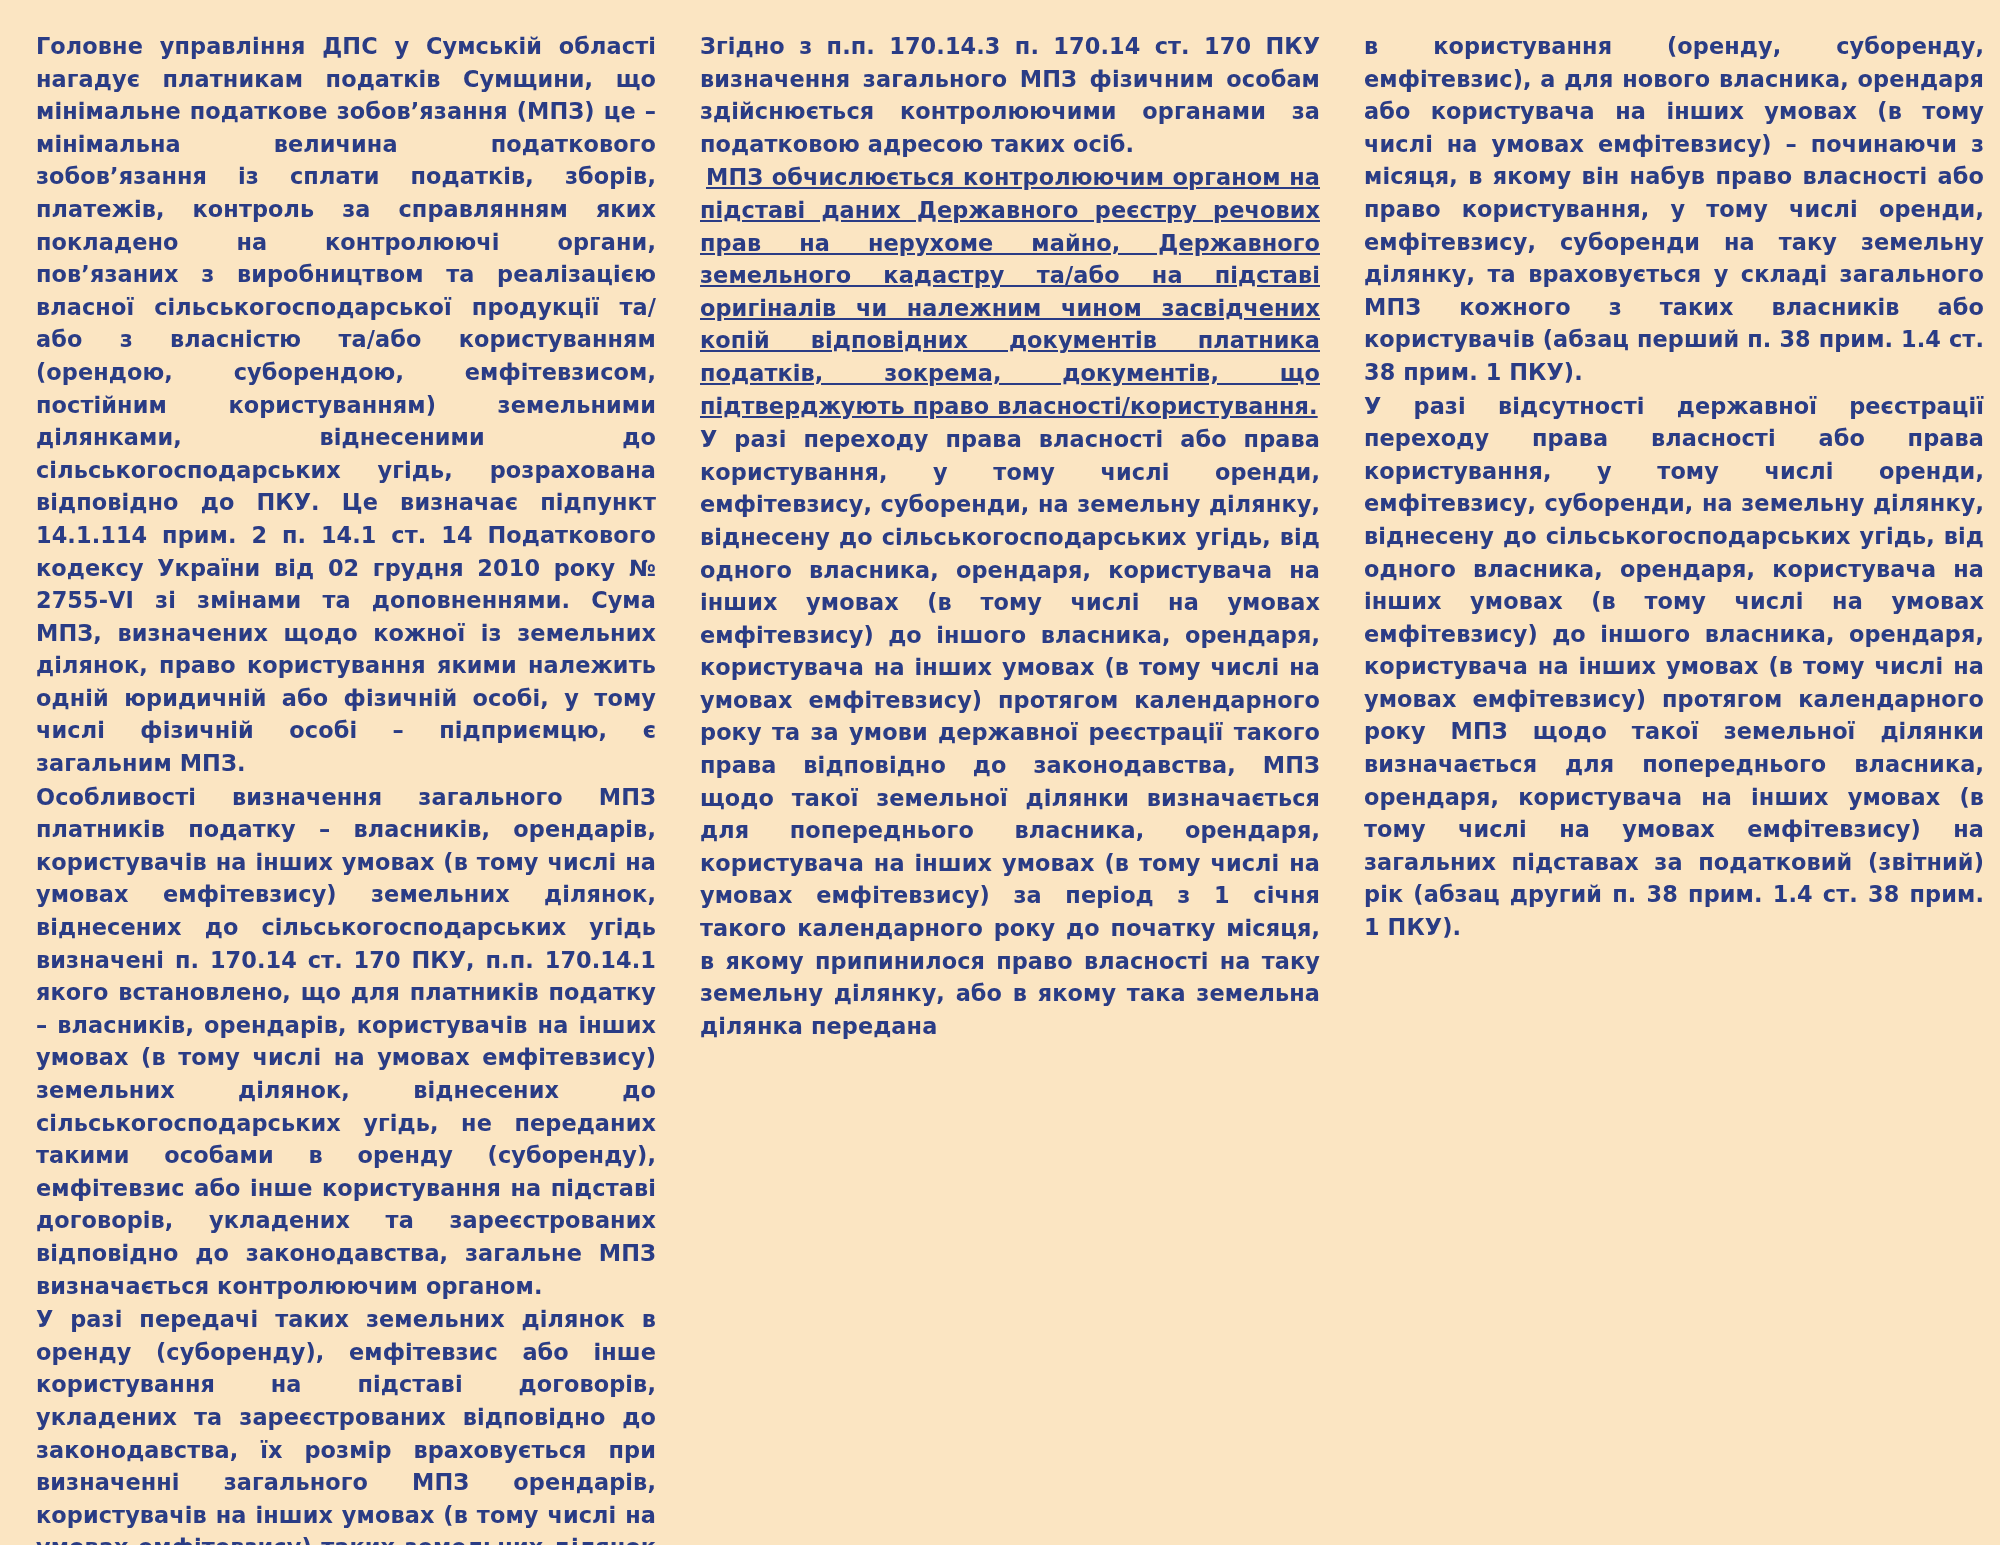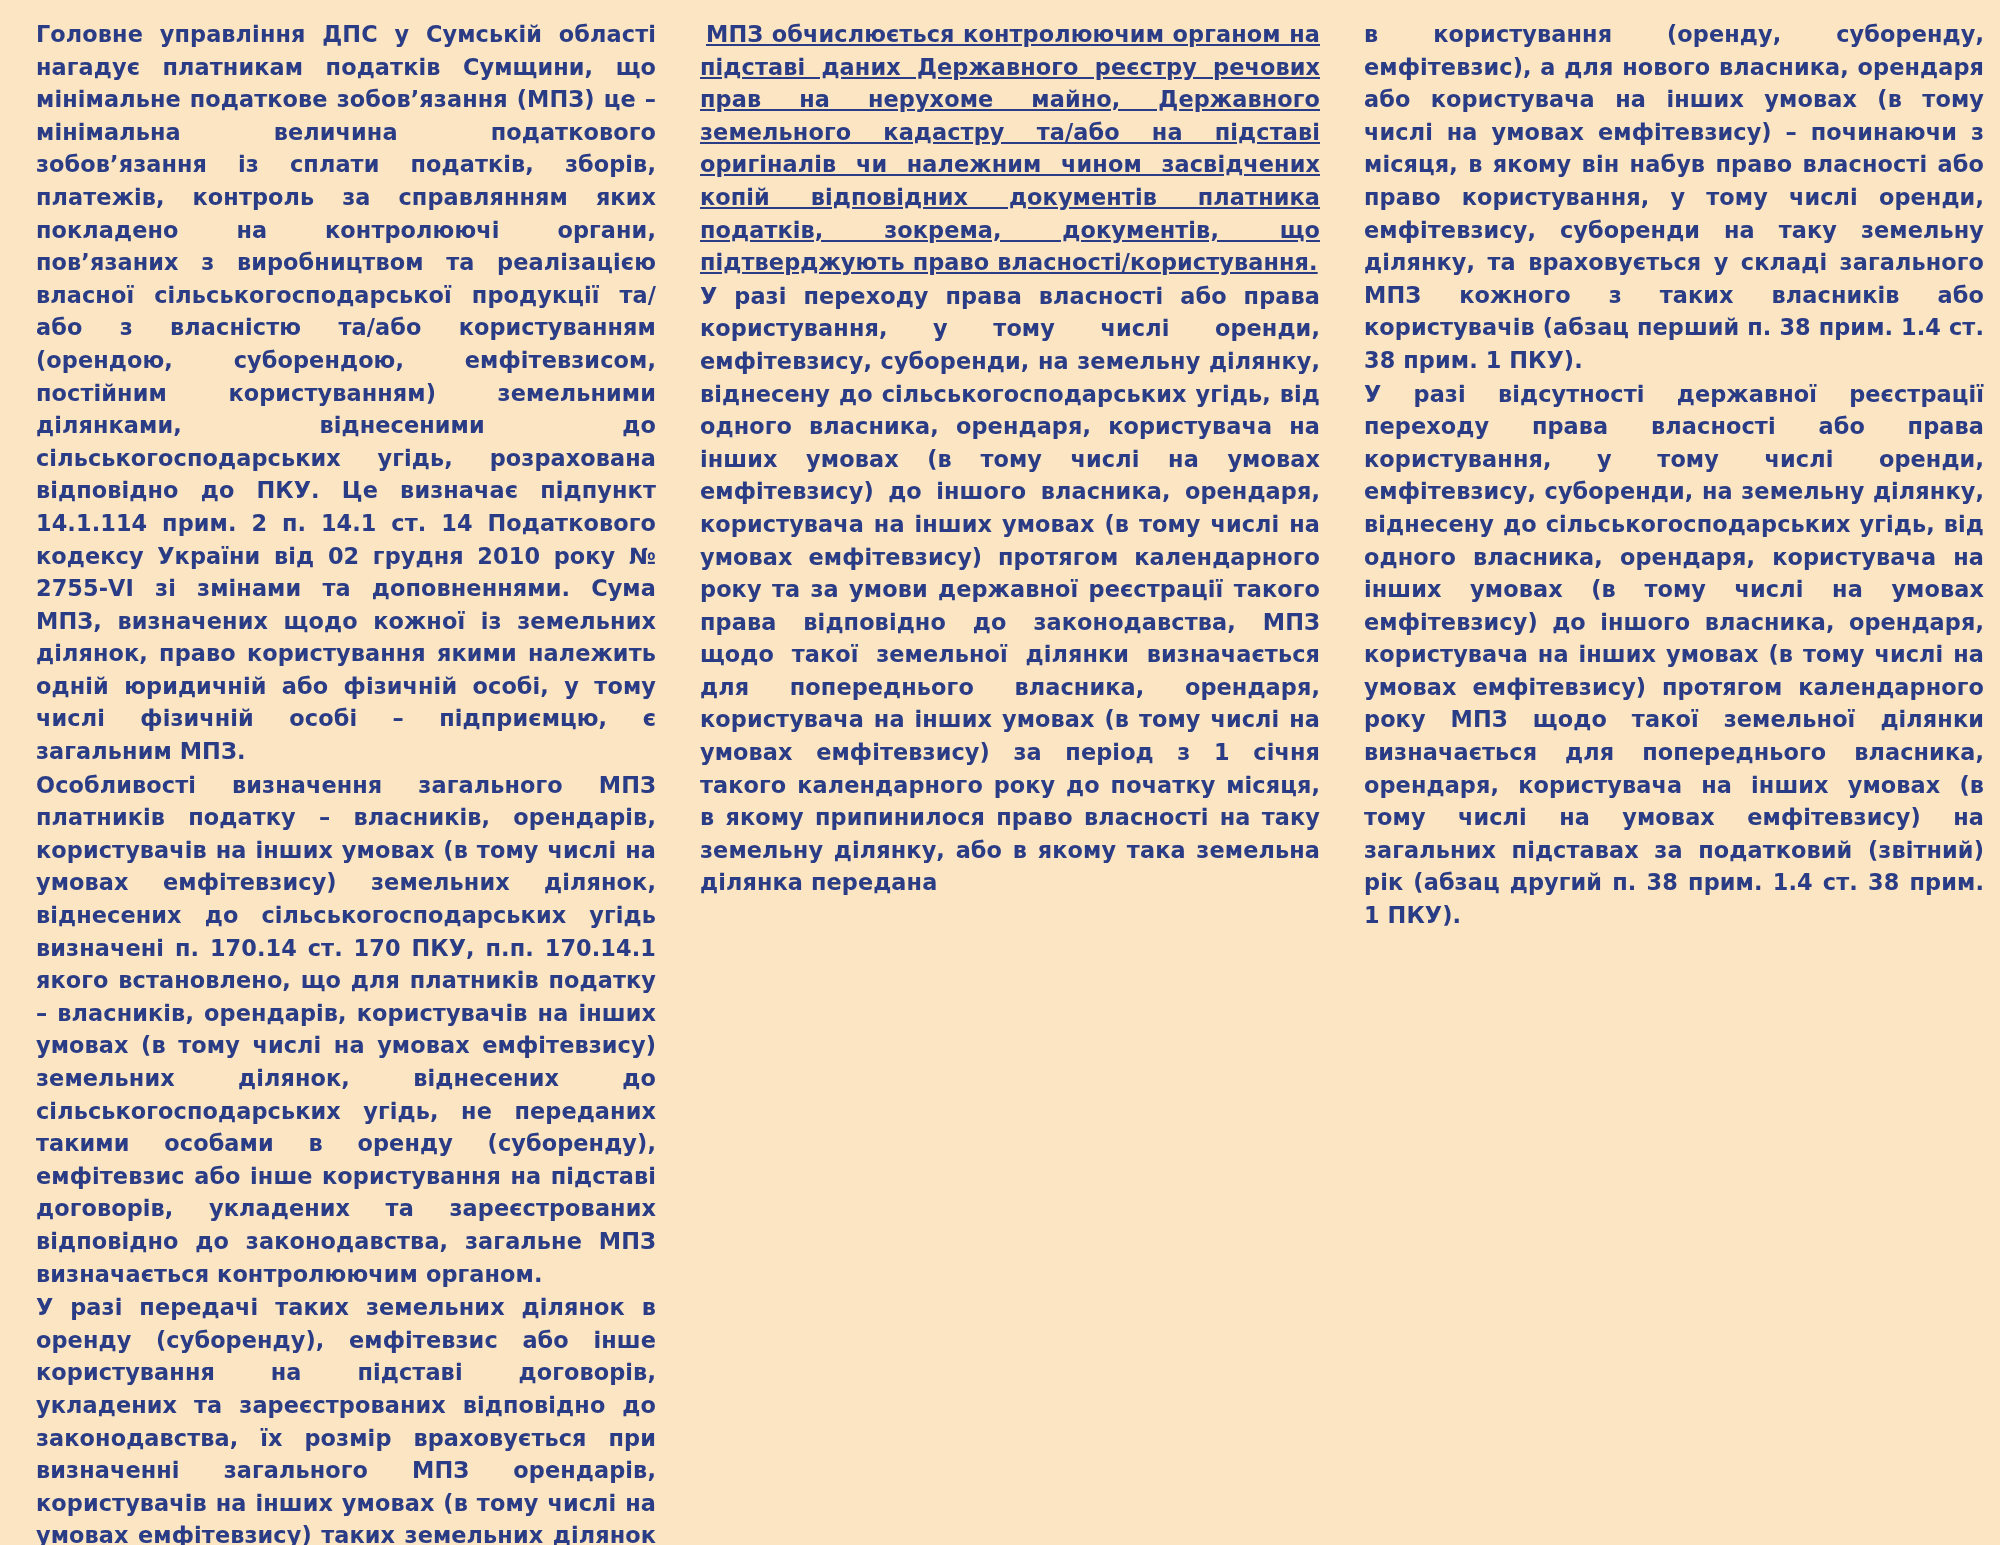--- a/index.html
+++ b/index.html
@@ -11,21 +11,21 @@
     height: 1545px;
     background: #fbe5c2;
     font-family: "DejaVu Sans", "Liberation Sans", sans-serif;
     color: #2a3c85;
     overflow: hidden;
   }
   .page {
     box-sizing: border-box;
     width: 2000px;
     height: 1545px;
-    padding: 18px 36px 20px 36px;
+    padding: 30px 36px 20px 36px;
     display: flex;
     flex-direction: row;
     gap: 44px;
     align-items: flex-start;
   }
   .column {
     width: 620px;
     flex: 0 0 620px;
   }
   .column p {
@@ -52,20 +52,21 @@
 
 <div class="page">
 
   <div class="column">
     <p>Головне управління ДПС у Сумській області нагадує платникам податків Сумщини, що мінімальне податкове зобов’язання (МПЗ) це – мінімальна величина податкового зобов’язання із сплати податків, зборів, платежів, контроль за справлянням яких покладено на контролюючі органи, пов’язаних з виробництвом та реалізацією власної сільськогосподарської продукції та/або з власністю та/або користуванням (орендою, суборендою, емфітевзисом, постійним користуванням) земельними ділянками, віднесеними до сільськогосподарських угідь, розрахована відповідно до ПКУ. Це визначає підпункт 14.1.114 прим. 2 п. 14.1 ст. 14 Податкового кодексу України від 02 грудня 2010 року № 2755-VI зі змінами та доповненнями. Сума МПЗ, визначених щодо кожної із земельних ділянок, право користування якими належить одній юридичній або фізичній особі, у тому числі фізичній особі – підприємцю, є загальним МПЗ.</p>
     <p>Особливості визначення загального МПЗ платників податку – власників, орендарів, користувачів на інших умовах (в тому числі на умовах емфітевзису) земельних ділянок, віднесених до сільськогосподарських угідь визначені п. 170.14 ст. 170 ПКУ, п.п. 170.14.1 якого встановлено, що для платників податку – власників, орендарів, користувачів на інших умовах (в тому числі на умовах емфітевзису) земельних ділянок, віднесених до сільськогосподарських угідь, не переданих такими особами в оренду (суборенду), емфітевзис або інше користування на підставі договорів, укладених та зареєстрованих відповідно до законодавства, загальне МПЗ визначається контролюючим органом.</p>
     <p>У разі передачі таких земельних ділянок в оренду (суборенду), емфітевзис або інше користування на підставі договорів, укладених та зареєстрованих відповідно до законодавства, їх розмір враховується при визначенні загального МПЗ орендарів, користувачів на інших умовах (в тому числі на умовах емфітевзису) таких земельних ділянок у порядку, встановленому ПКУ (п.п. 170.14.2 п. 170.14 ст. 170 ПКУ).</p>
   </div>
 
   <div class="column">
+    <p>Згідно з п.п. 170.14.3 п. 170.14 ст. 170 ПКУ визначення загального МПЗ фізичним особам здійснюється контролюючими органами за податковою адресою таких осіб.</p>
     <p class="indented">МПЗ обчислюється контролюючим органом на підставі даних Державного реєстру речових прав на нерухоме майно, Державного земельного кадастру та/або на підставі оригіналів чи належним чином засвідчених копій відповідних документів платника податків, зокрема, документів, що підтверджують право власності/користування.</p>
     <p>У разі переходу права власності або права користування, у тому числі оренди, емфітевзису, суборенди, на земельну ділянку, віднесену до сільськогосподарських угідь, від одного власника, орендаря, користувача на інших умовах (в тому числі на умовах емфітевзису) до іншого власника, орендаря, користувача на інших умовах (в тому числі на умовах емфітевзису) протягом календарного року та за умови державної реєстрації такого права відповідно до законодавства, МПЗ щодо такої земельної ділянки визначається для попереднього власника, орендаря, користувача на інших умовах (в тому числі на умовах емфітевзису) за період з 1 січня такого календарного року до початку місяця, в якому припинилося право власності на таку земельну ділянку, або в якому така земельна ділянка передана</p>
   </div>
 
   <div class="column">
     <p>в користування (оренду, суборенду, емфітевзис), а для нового власника, орендаря або користувача на інших умовах (в тому числі на умовах емфітевзису) – починаючи з місяця, в якому він набув право власності або право користування, у тому числі оренди, емфітевзису, суборенди на таку земельну ділянку, та враховується у складі загального МПЗ кожного з таких власників або користувачів (абзац перший п. 38 прим. 1.4 ст. 38 прим. 1 ПКУ).</p>
     <p>У разі відсутності державної реєстрації переходу права власності або права користування, у тому числі оренди, емфітевзису, суборенди, на земельну ділянку, віднесену до сільськогосподарських угідь, від одного власника, орендаря, користувача на інших умовах (в тому числі на умовах емфітевзису) до іншого власника, орендаря, користувача на інших умовах (в тому числі на умовах емфітевзису) протягом календарного року МПЗ щодо такої земельної ділянки визначається для попереднього власника, орендаря, користувача на інших умовах (в тому числі на умовах емфітевзису) на загальних підставах за податковий (звітний) рік (абзац другий п. 38 прим. 1.4 ст. 38 прим. 1 ПКУ).</p>
   </div>
 
 </div>

